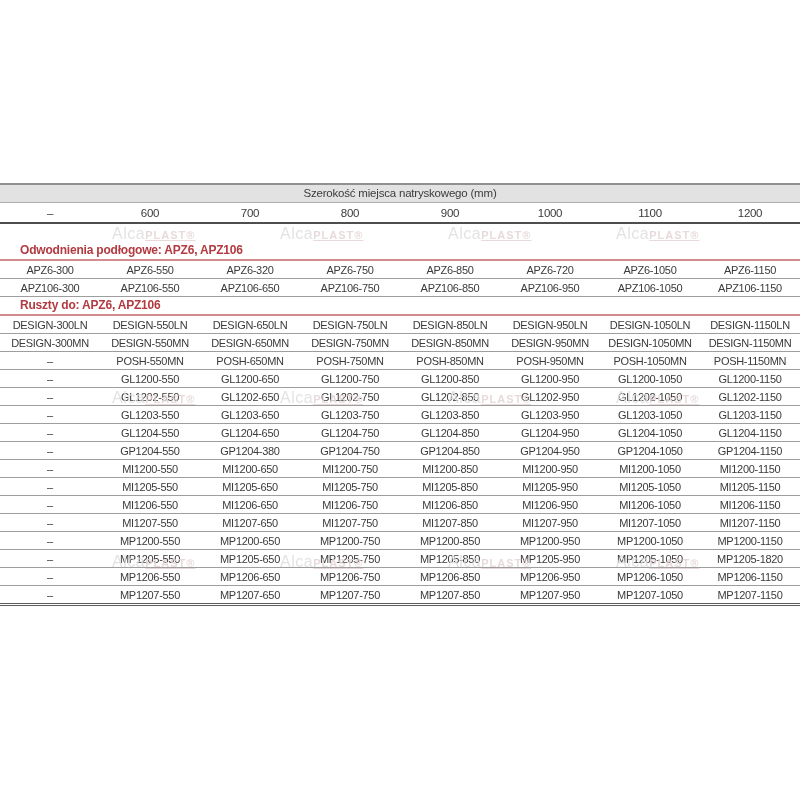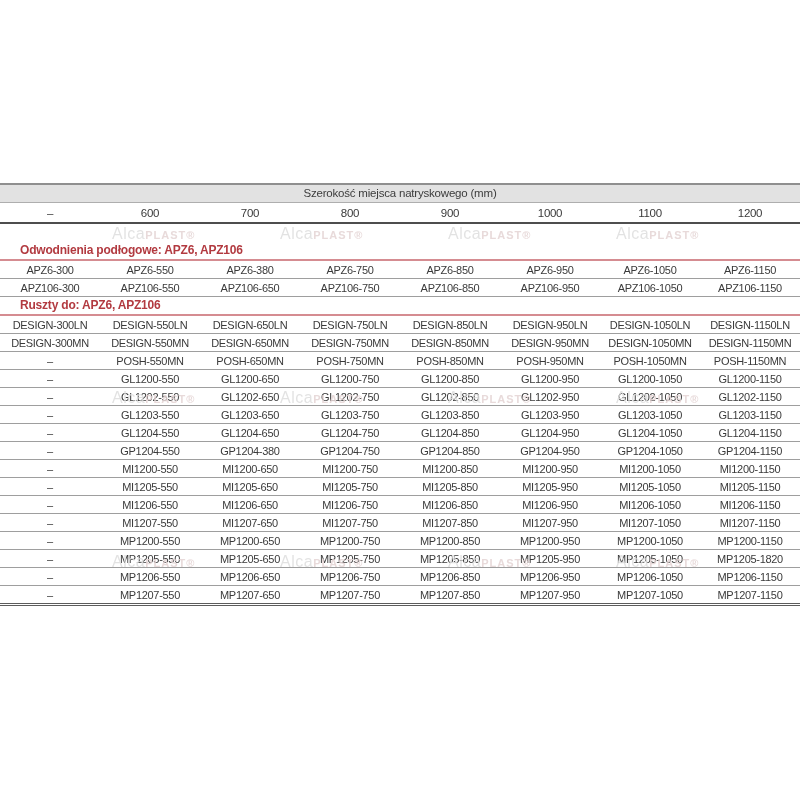--- a/index.html
+++ b/index.html
@@ -93,20 +93,21 @@
     font-size: 16px;
     font-weight: normal;
     color: #dedede;
     letter-spacing: 0.5px;
   }
   .wm .wm-b {
     font-size: 11px;
     font-weight: bold;
     color: #e4d4d4;
     letter-spacing: 1px;
+    text-decoration: underline;
   }
 </style>
 </head>
 <body>
 
 <div class="page">
 
   <div class="spec-table">
     <div class="band-title">Szerokość miejsca natryskowego (mm)</div>
 
@@ -121,24 +122,24 @@
         <div class="cell">1200</div>
       </div>
 
     <div class="gap-row"></div>
 
     <div>
         <div class="section-header">Odwodnienia podłogowe: APZ6, APZ106</div>
         <div class="row">
           <div class="cell">APZ6-300</div>
           <div class="cell">APZ6-550</div>
-          <div class="cell">APZ6-380</div>
+          <div class="cell">APZ6-320</div>
           <div class="cell">APZ6-750</div>
           <div class="cell">APZ6-850</div>
-          <div class="cell">APZ6-950</div>
+          <div class="cell">APZ6-720</div>
           <div class="cell">APZ6-1050</div>
           <div class="cell">APZ6-1150</div>
         </div>
         <div class="row">
           <div class="cell">APZ106-300</div>
           <div class="cell">APZ106-550</div>
           <div class="cell">APZ106-650</div>
           <div class="cell">APZ106-750</div>
           <div class="cell">APZ106-850</div>
           <div class="cell">APZ106-950</div>

